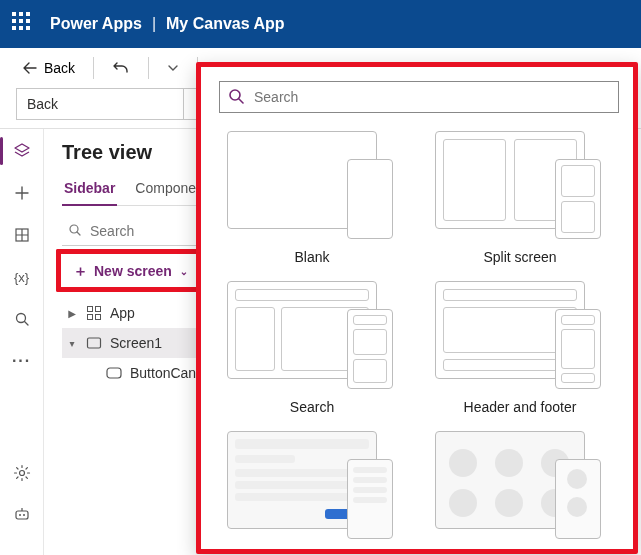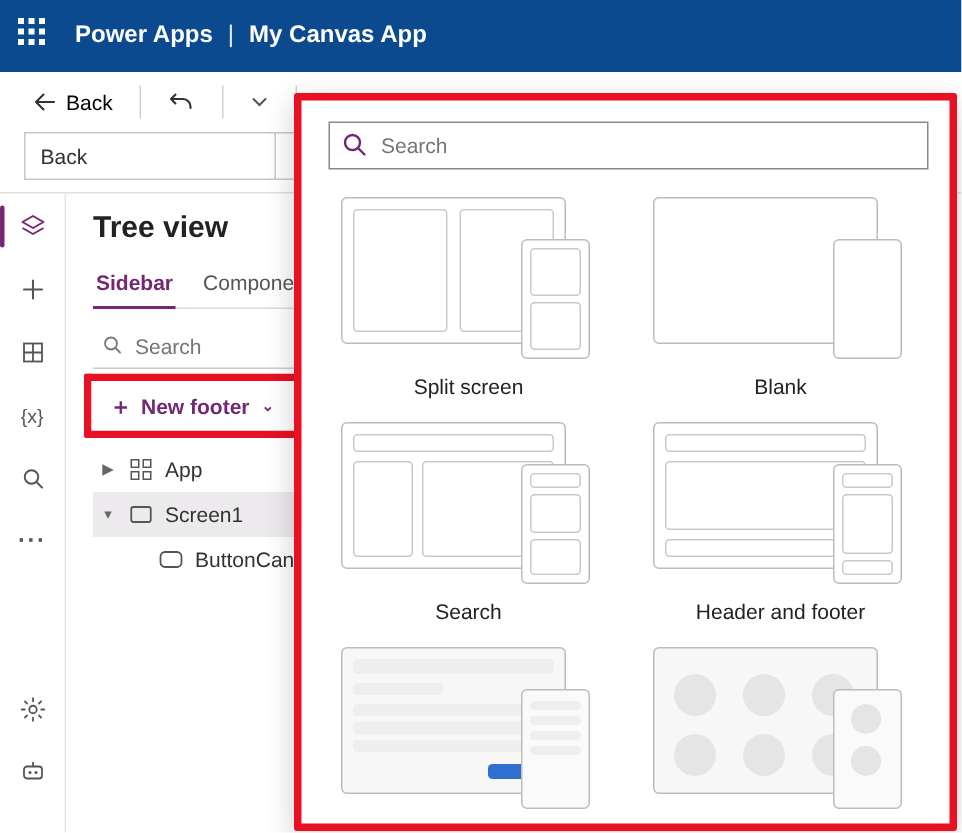--- a/index.html
+++ b/index.html
@@ -175,21 +175,21 @@
       <span class="sicon">
         <svg width="14" height="14" viewBox="0 0 14 14">
             <circle cx="6" cy="6" r="4" stroke="#777" stroke-width="1.2" fill="none"></circle>
             <path d="M9 9l3 3" stroke="#777" stroke-width="1.2" stroke-linecap="round"></path>
           </svg>
       </span>
       <input type="text" placeholder="Search" style="">
     </div>
     <div class="newscreen">
       <span class="plus">＋</span>
-      <span>New footer</span>
+      <span>New screen</span>
       <span class="dd">⌄</span>
     </div>
 
     <div class="tree">
       <div class="node indent1">
         <span class="exp">▶</span>
         <svg width="16" height="16" viewBox="0 0 16 16">
             <rect x="1.5" y="1.5" width="5" height="5" stroke="#555" fill="none"></rect>
             <rect x="9.5" y="1.5" width="5" height="5" stroke="#555" fill="none"></rect>
             <rect x="1.5" y="9.5" width="5" height="5" stroke="#555" fill="none"></rect>
@@ -225,35 +225,35 @@
         </svg>
     </span>
     <input type="text" placeholder="Search" style="">
   </div>
   <div class="gridwrap">
     <div class="tmplgrid">
 
       <div class="tmpl">
         <div class="thumb">
           <div class="card" style="left:0;top:0;width:150px;height:98px"></div>
+          <div class="card" style="left:120px;top:28px;width:46px;height:80px"></div>
+        </div>
+        <div class="label">Blank</div>
+      </div>
+
+      <div class="tmpl">
+        <div class="thumb">
+          <div class="card" style="left:0;top:0;width:150px;height:98px"></div>
           <div class="inner" style="left:8px;top:8px;width:63px;height:82px"></div>
           <div class="inner" style="left:79px;top:8px;width:63px;height:82px"></div>
           <div class="card" style="left:120px;top:28px;width:46px;height:80px"></div>
           <div class="inner" style="left:126px;top:34px;width:34px;height:32px"></div>
           <div class="inner" style="left:126px;top:70px;width:34px;height:32px"></div>
         </div>
         <div class="label">Split screen</div>
-      </div>
-
-      <div class="tmpl">
-        <div class="thumb">
-          <div class="card" style="left:0;top:0;width:150px;height:98px"></div>
-          <div class="card" style="left:120px;top:28px;width:46px;height:80px"></div>
-        </div>
-        <div class="label">Blank</div>
       </div>
 
       <div class="tmpl">
         <div class="thumb">
           <div class="card" style="left:0;top:0;width:150px;height:98px"></div>
           <div class="inner" style="left:8px;top:8px;width:134px;height:12px"></div>
           <div class="inner" style="left:8px;top:26px;width:40px;height:64px"></div>
           <div class="inner" style="left:54px;top:26px;width:88px;height:64px"></div>
           <div class="card" style="left:120px;top:28px;width:46px;height:80px"></div>
           <div class="inner" style="left:126px;top:34px;width:34px;height:10px"></div>

